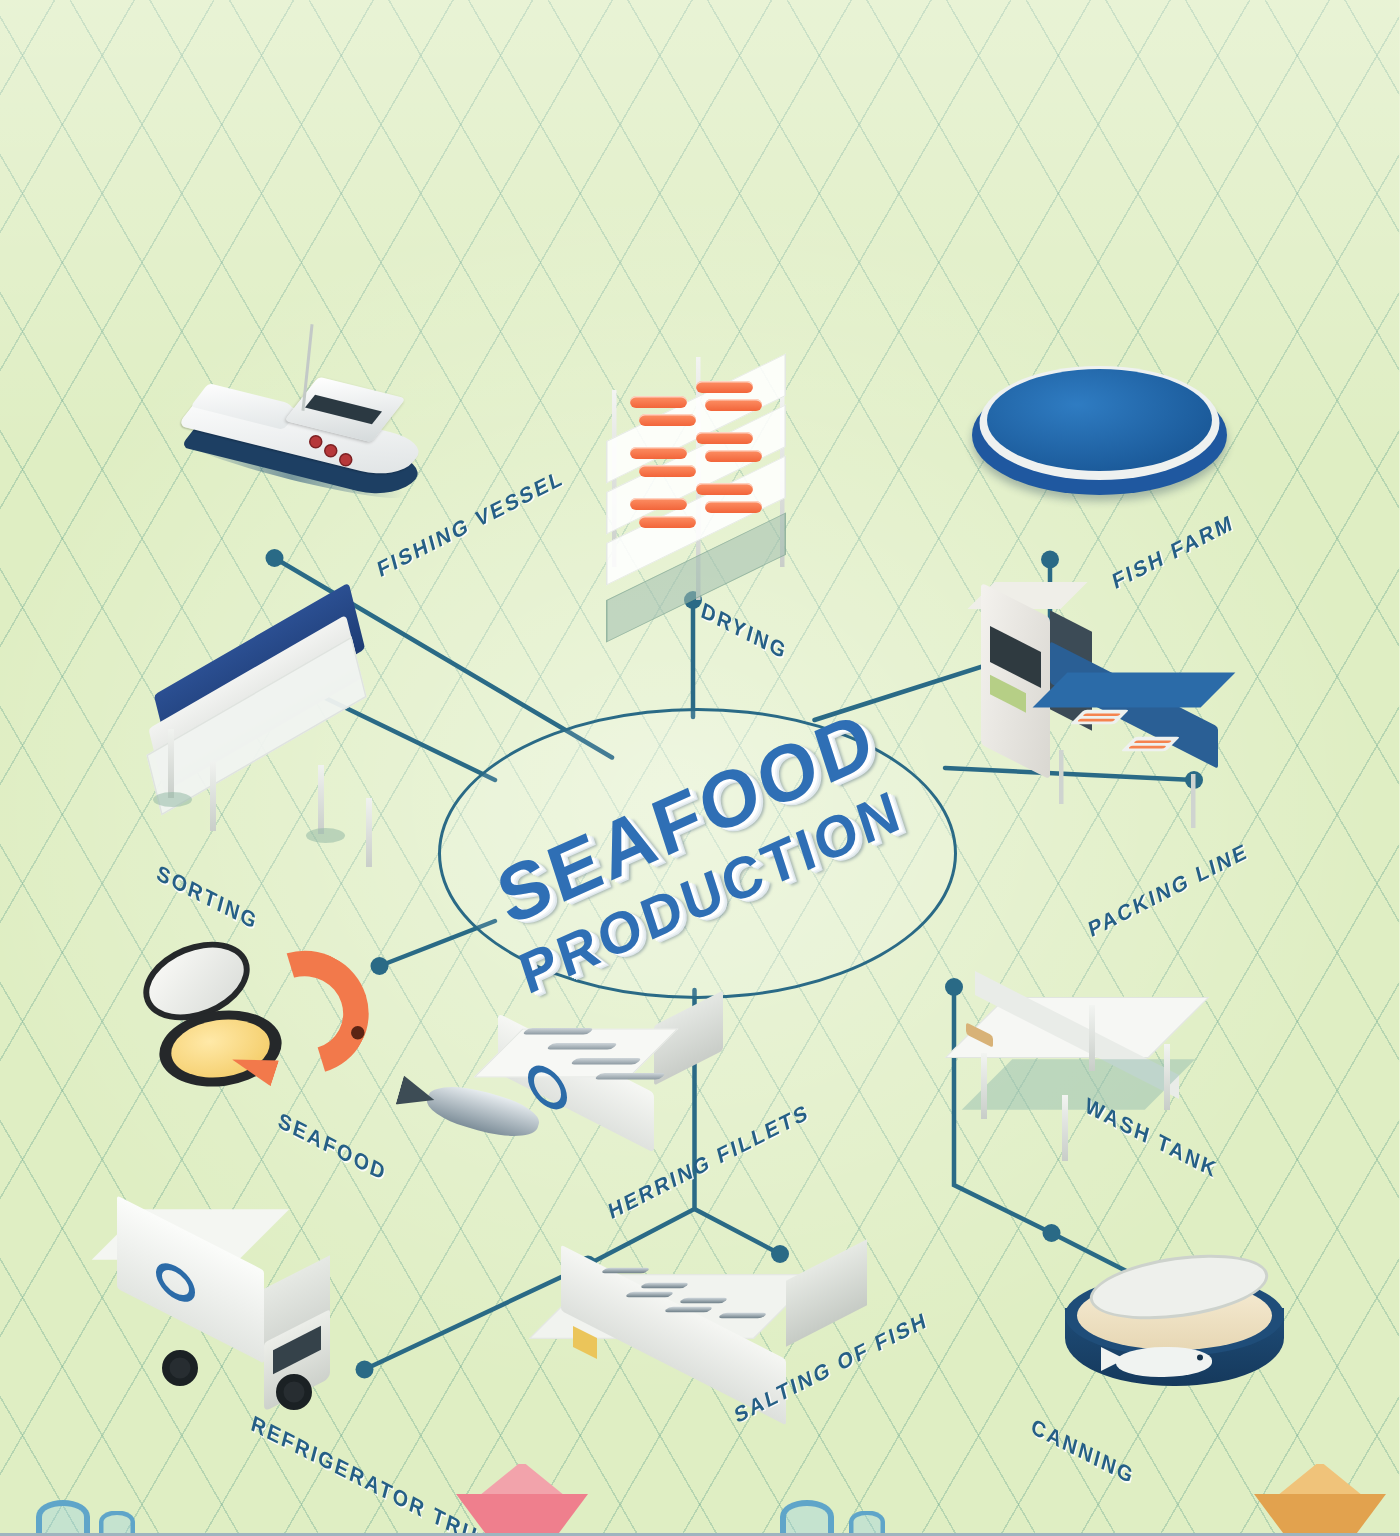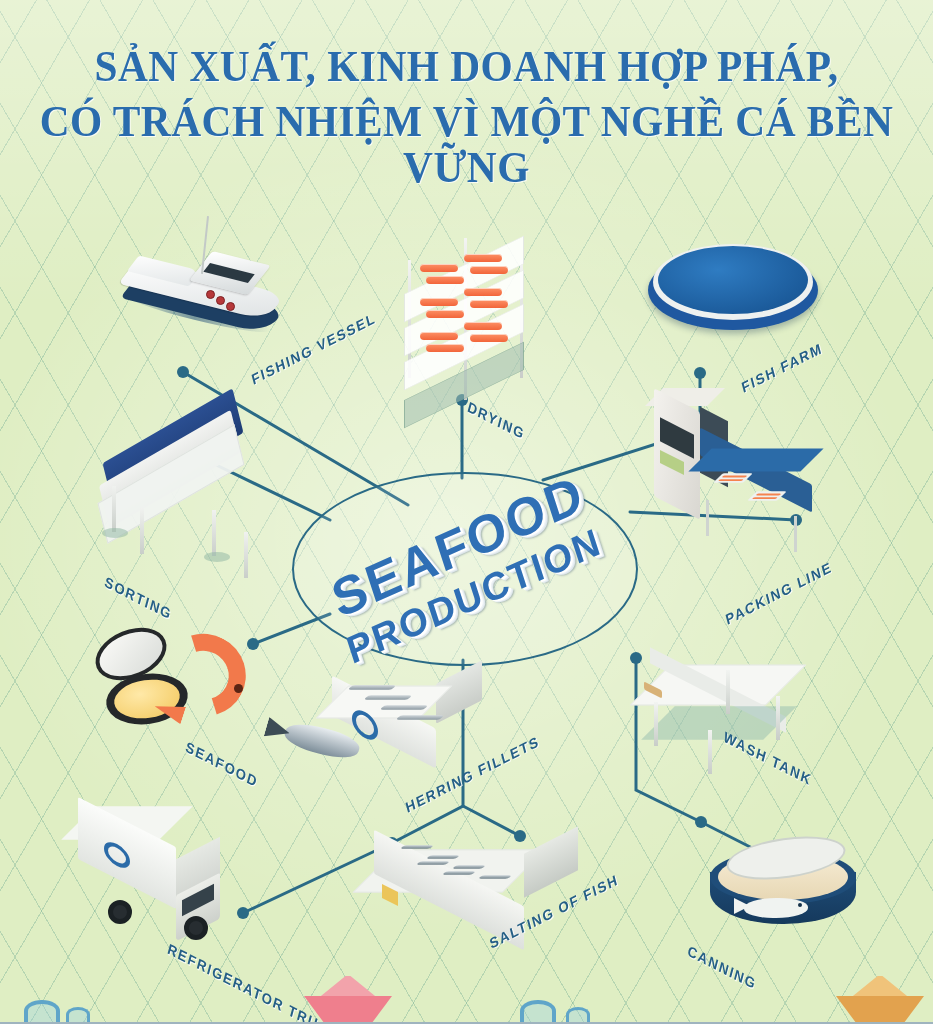--- a/index.html
+++ b/index.html
@@ -602,24 +602,20 @@
   .wave.sm { width: 24px; height: 15px; border-width: 3px; }
 </style>
 </head>
 <body>
 
 <div id="poster">
 
   <div class="grid-bg"></div>
   <div class="grid-sheen"></div>
 
-  <div class="title-block">
-    <span class="title-line l1">SẢN XUẤT, KINH DOANH HỢP PHÁP,</span>
-    <span class="title-line l2">CÓ TRÁCH NHIỆM VÌ MỘT NGHỀ CÁ BỀN VỮNG</span>
-  </div>
 
   <svg class="net" width="933" height="1024" viewBox="0 0 933 1024">
     <g stroke="#2a6a86" stroke-width="3" fill="none" stroke-linecap="round">
 
       <path d="M183,372 L408,505"></path>
 
       <path d="M462,400 L462,478"></path>
 
       <path d="M700,373 L700,430 L543,480"></path>
 

